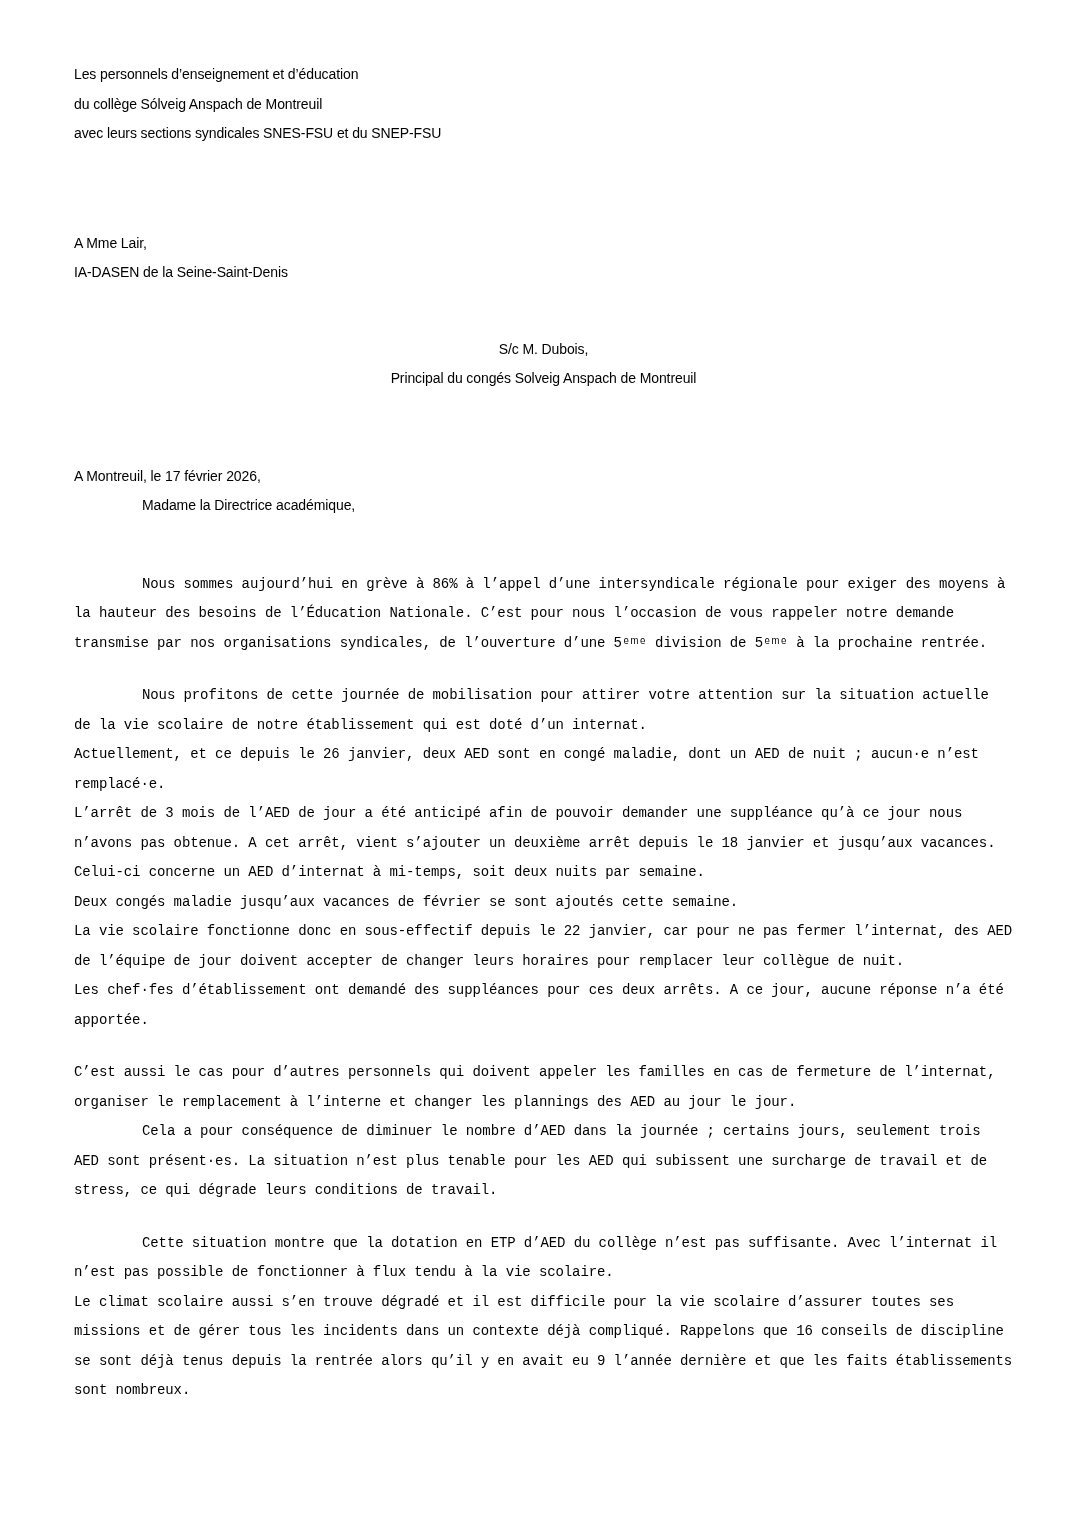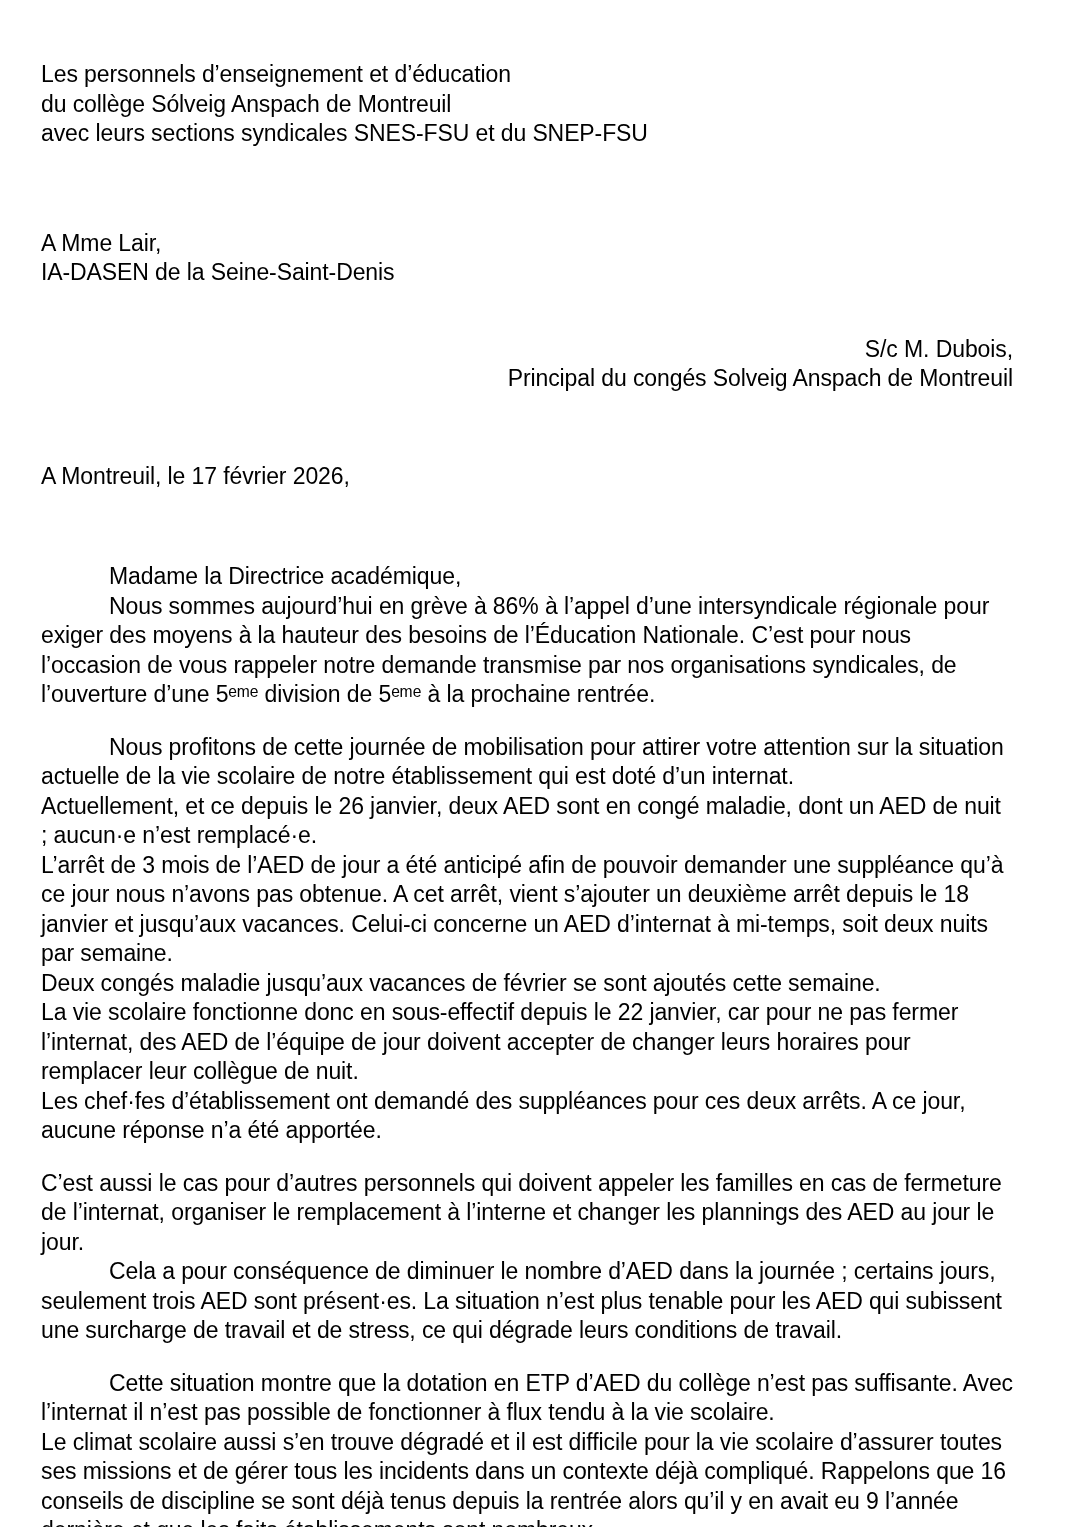--- a/index.html
+++ b/index.html
@@ -1,30 +1,30 @@
 <!DOCTYPE html>
 <html lang="fr"><head>
 <meta charset="utf-8">
 <style>
   html,body{margin:0;padding:0;}
   body{background:#ffffff;}
   .page{
     width:1080px;height:1527px;box-sizing:border-box;
-    padding:60px 67px 0 41px;
+    padding:60px 67px 0 74px;
     background:#ffffff;color:#000000;
     font-family:"Liberation Sans","DejaVu Sans",sans-serif;
-    font-size:23px;line-height:29.5px;letter-spacing:-0.1px;
+    font-size:14px;line-height:29.5px;letter-spacing:-0.1px;
     overflow:hidden;
   }
   .sender{margin:0;}
   .recipient{margin-top:80px;text-align:left;}
-  .cover{margin-top:47px;text-align:right;}
+  .cover{margin-top:47px;text-align:center;}
   .dateline{margin-top:68px;}
-  .salutation{margin-top:71px;text-indent:68px;}
-  .bodytext{}
+  .salutation{text-indent:68px;}
+  .bodytext{margin-top:49px;font-family:Liberation Mono, monospace;}
   .para{margin:0 0 23px 0;}
   .para p{margin:0;}
   .indent{text-indent:68px;}
   .line{margin:0;}
 </style>
 </head>
 <body>
 
 <div class="page" style="background: rgb(255, 255, 255); color: rgb(0, 0, 0);">
 

